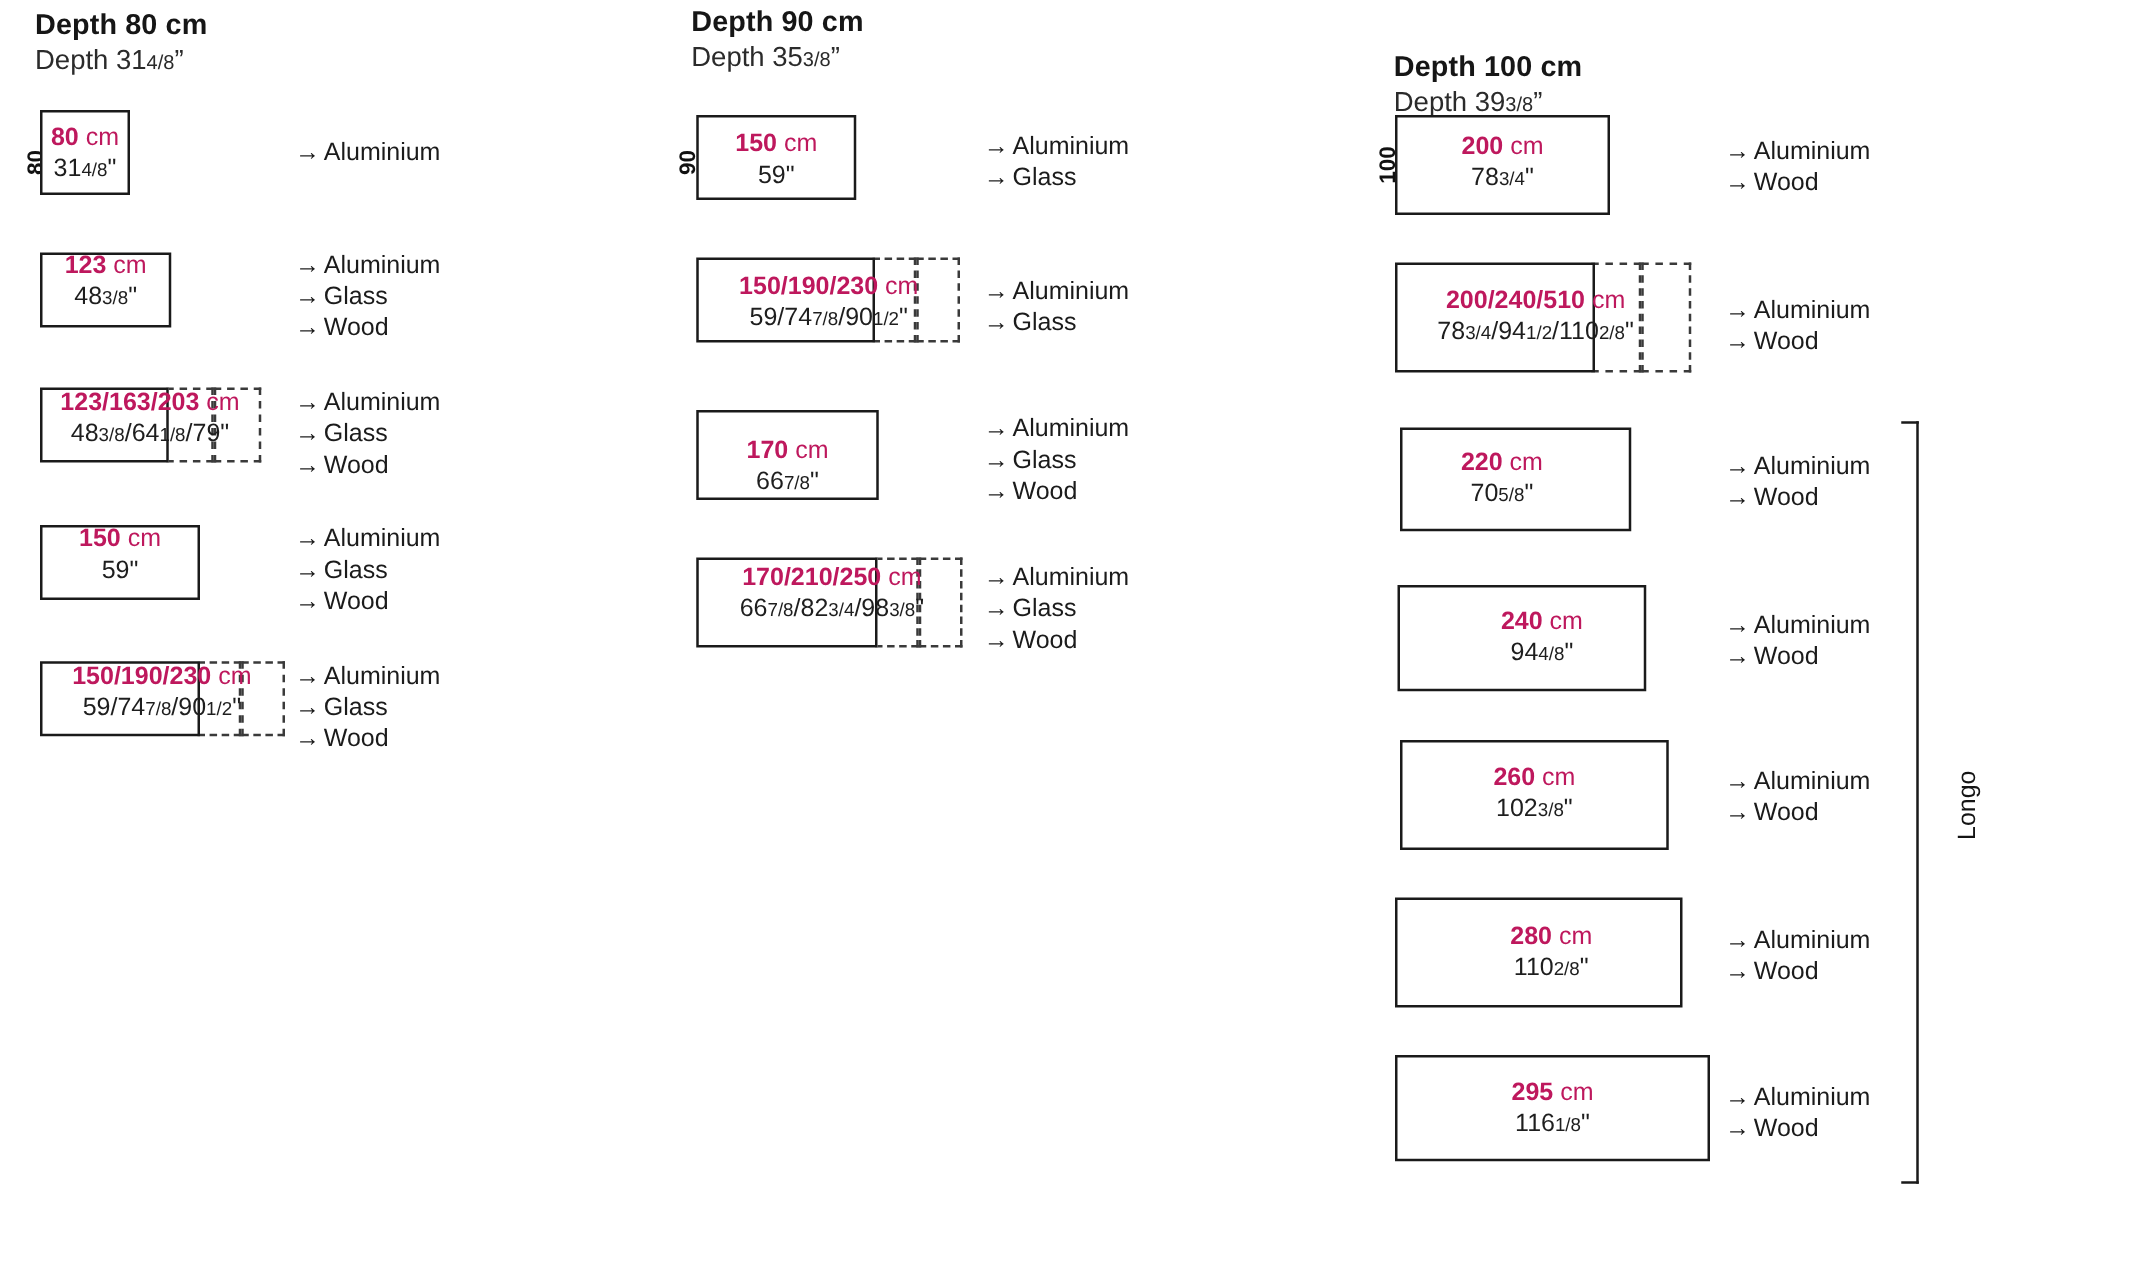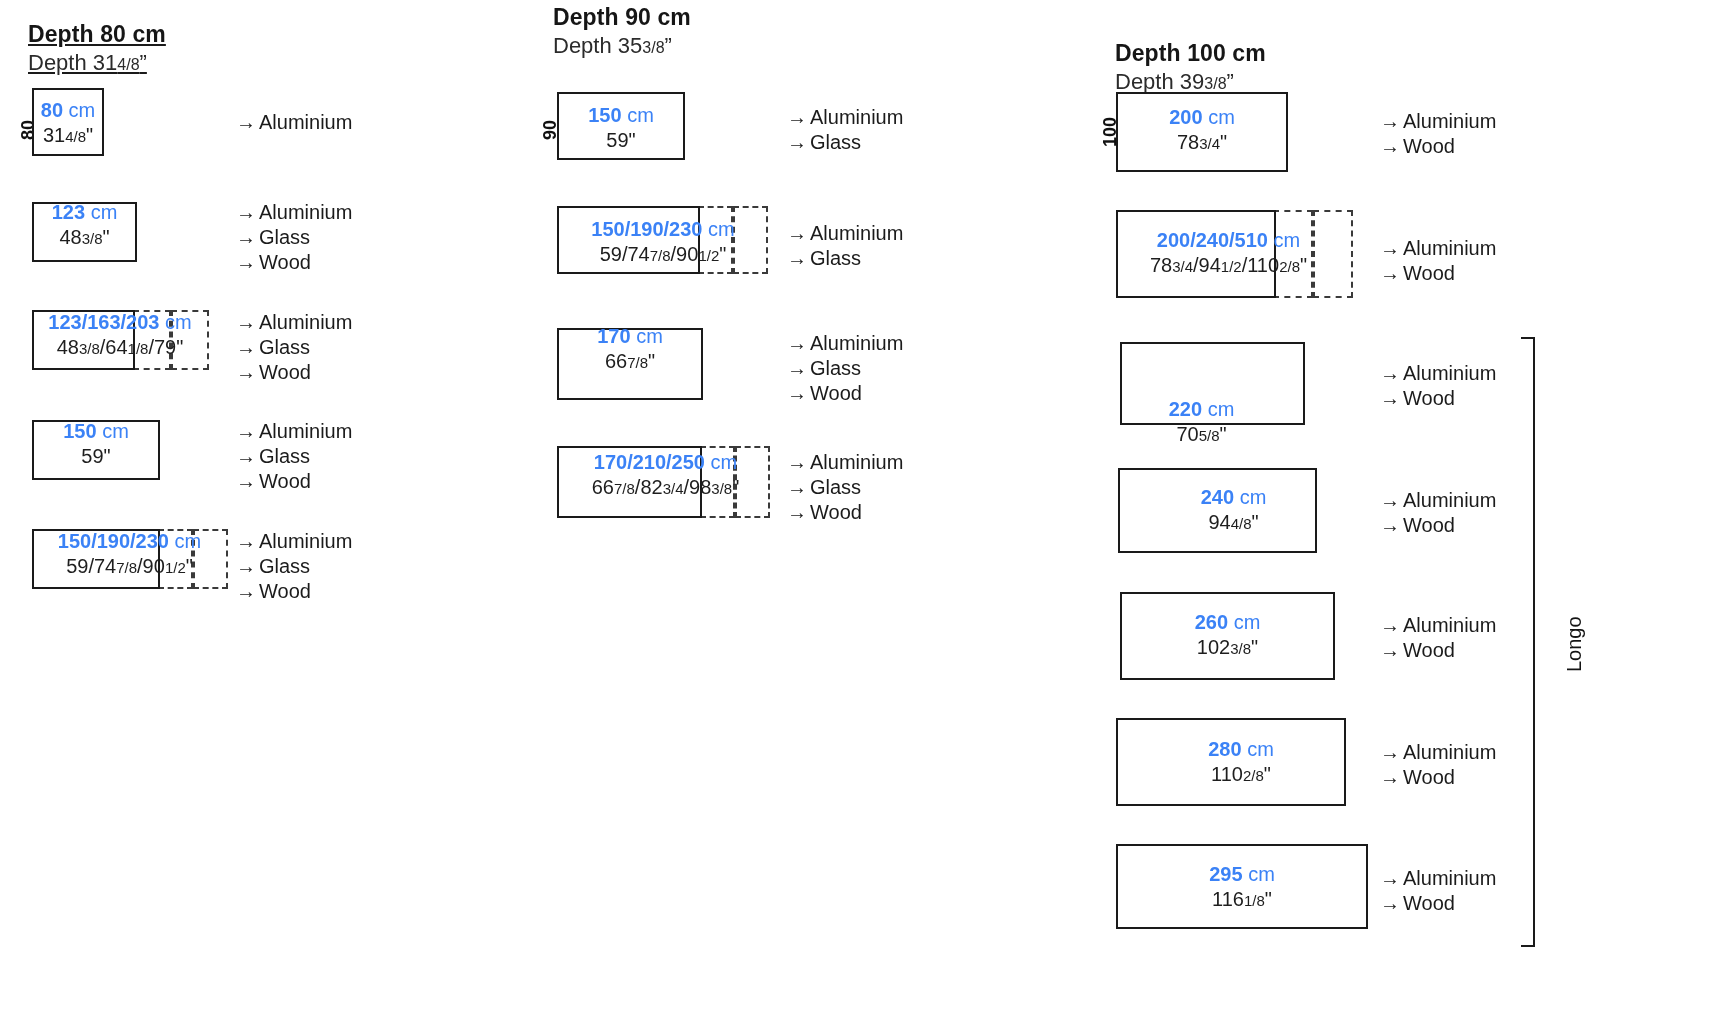--- a/index.html
+++ b/index.html
@@ -46,21 +46,21 @@
     z-index: 3;
   }
   .pbox-labels {
     position: absolute;
     left: 0; right: 0;
     text-align: center;
     white-space: nowrap;
     pointer-events: none;
     z-index: 5;
   }
-  .lbl-cm { font-size: 20px; line-height: 25px; color: #3b82f6; }
+  .lbl-cm { font-size: 20px; line-height: 25px; color: #be185d; }
   .lbl-cm b { font-weight: bold; }
   .lbl-cm .unit { font-weight: normal; }
   .lbl-in { font-size: 20px; line-height: 25px; color: #1e1e1e; }
 
   
   .ext {
     position: absolute;
     border: 2px dashed #3a3a3a;
     border-left: none;
     background: transparent;
@@ -95,21 +95,21 @@
     transform-origin: left top;
     white-space: nowrap;
     color: #141414;
   }
 </style>
 </head>
 <body>
 
 <div id="canvas"></div>
 
-<div class="col-header" style="left:28px; top:20px;text-decoration:underline;">
+<div class="col-header" style="left:28px; top:5px;">
   <div class="h1">Depth 80 cm</div>
   <div class="h2"><span>Depth 31</span><span class="frac">4/8</span><span>”</span></div>
 </div>
 <div class="depth-tag" style="left:18px; top:140px;">80</div>
 
 <div class="pbox" style="left:32px; top:88px; width:72px; height:68px;"></div>
 <div class="pbox-labels" style="left:32px; top:98px; width:72px;">
   <div class="lbl-cm"><b>80</b><span class="unit"> cm</span></div>
   <div class="lbl-in"><span>31</span><span class="frac-sm">4/8</span><span>"</span></div>
 </div>
@@ -187,21 +187,21 @@
 <div class="pbox-labels" style="left:548px; top:217px; width:230px;">
   <div class="lbl-cm"><b>150/190/230</b><span class="unit"> cm</span></div>
   <div class="lbl-in"><span>59/74</span><span class="frac-sm">7/8</span><span>/90</span><span class="frac-sm">1/2</span><span>"</span></div>
 </div>
 <div class="mats" style="left:787px; top:221px;">
   <span class="mat"><span class="arw">→</span><span>Aluminium</span></span>
   <span class="mat"><span class="arw">→</span><span>Glass</span></span>
 </div>
 
 <div class="pbox" style="left:557px; top:328px; width:146px; height:72px;"></div>
-<div class="pbox-labels" style="left:557px; top:324px; width:146px;">
+<div class="pbox-labels" style="left:557px; top:348px; width:146px;">
   <div class="lbl-cm"><b>170</b><span class="unit"> cm</span></div>
   <div class="lbl-in"><span>66</span><span class="frac-sm">7/8</span><span>"</span></div>
 </div>
 <div class="mats" style="left:787px; top:331px;">
   <span class="mat"><span class="arw">→</span><span>Aluminium</span></span>
   <span class="mat"><span class="arw">→</span><span>Glass</span></span>
   <span class="mat"><span class="arw">→</span><span>Wood</span></span>
 </div>
 
 <div class="ext" style="left:700px; top:446px; width:35px; height:72px;"></div>
@@ -239,21 +239,21 @@
 <div class="pbox-labels" style="left:1106px; top:228px; width:245px;">
   <div class="lbl-cm"><b>200/240/510</b><span class="unit"> cm</span></div>
   <div class="lbl-in"><span>78</span><span class="frac-sm">3/4</span><span>/94</span><span class="frac-sm">1/2</span><span>/110</span><span class="frac-sm">2/8</span><span>"</span></div>
 </div>
 <div class="mats" style="left:1380px; top:236px;">
   <span class="mat"><span class="arw">→</span><span>Aluminium</span></span>
   <span class="mat"><span class="arw">→</span><span>Wood</span></span>
 </div>
 
 <div class="pbox" style="left:1120px; top:342px; width:185px; height:83px;"></div>
-<div class="pbox-labels" style="left:1120px; top:358px; width:163px;margin-top:39px;">
+<div class="pbox-labels" style="left:1120px; top:358px; width:163px;">
   <div class="lbl-cm"><b>220</b><span class="unit"> cm</span></div>
   <div class="lbl-in"><span>70</span><span class="frac-sm">5/8</span><span>"</span></div>
 </div>
 <div class="mats" style="left:1380px; top:361px;">
   <span class="mat"><span class="arw">→</span><span>Aluminium</span></span>
   <span class="mat"><span class="arw">→</span><span>Wood</span></span>
 </div>
 
 <div class="pbox" style="left:1118px; top:468px; width:199px; height:85px;"></div>
 <div class="pbox-labels" style="left:1118px; top:485px; width:231px;">

